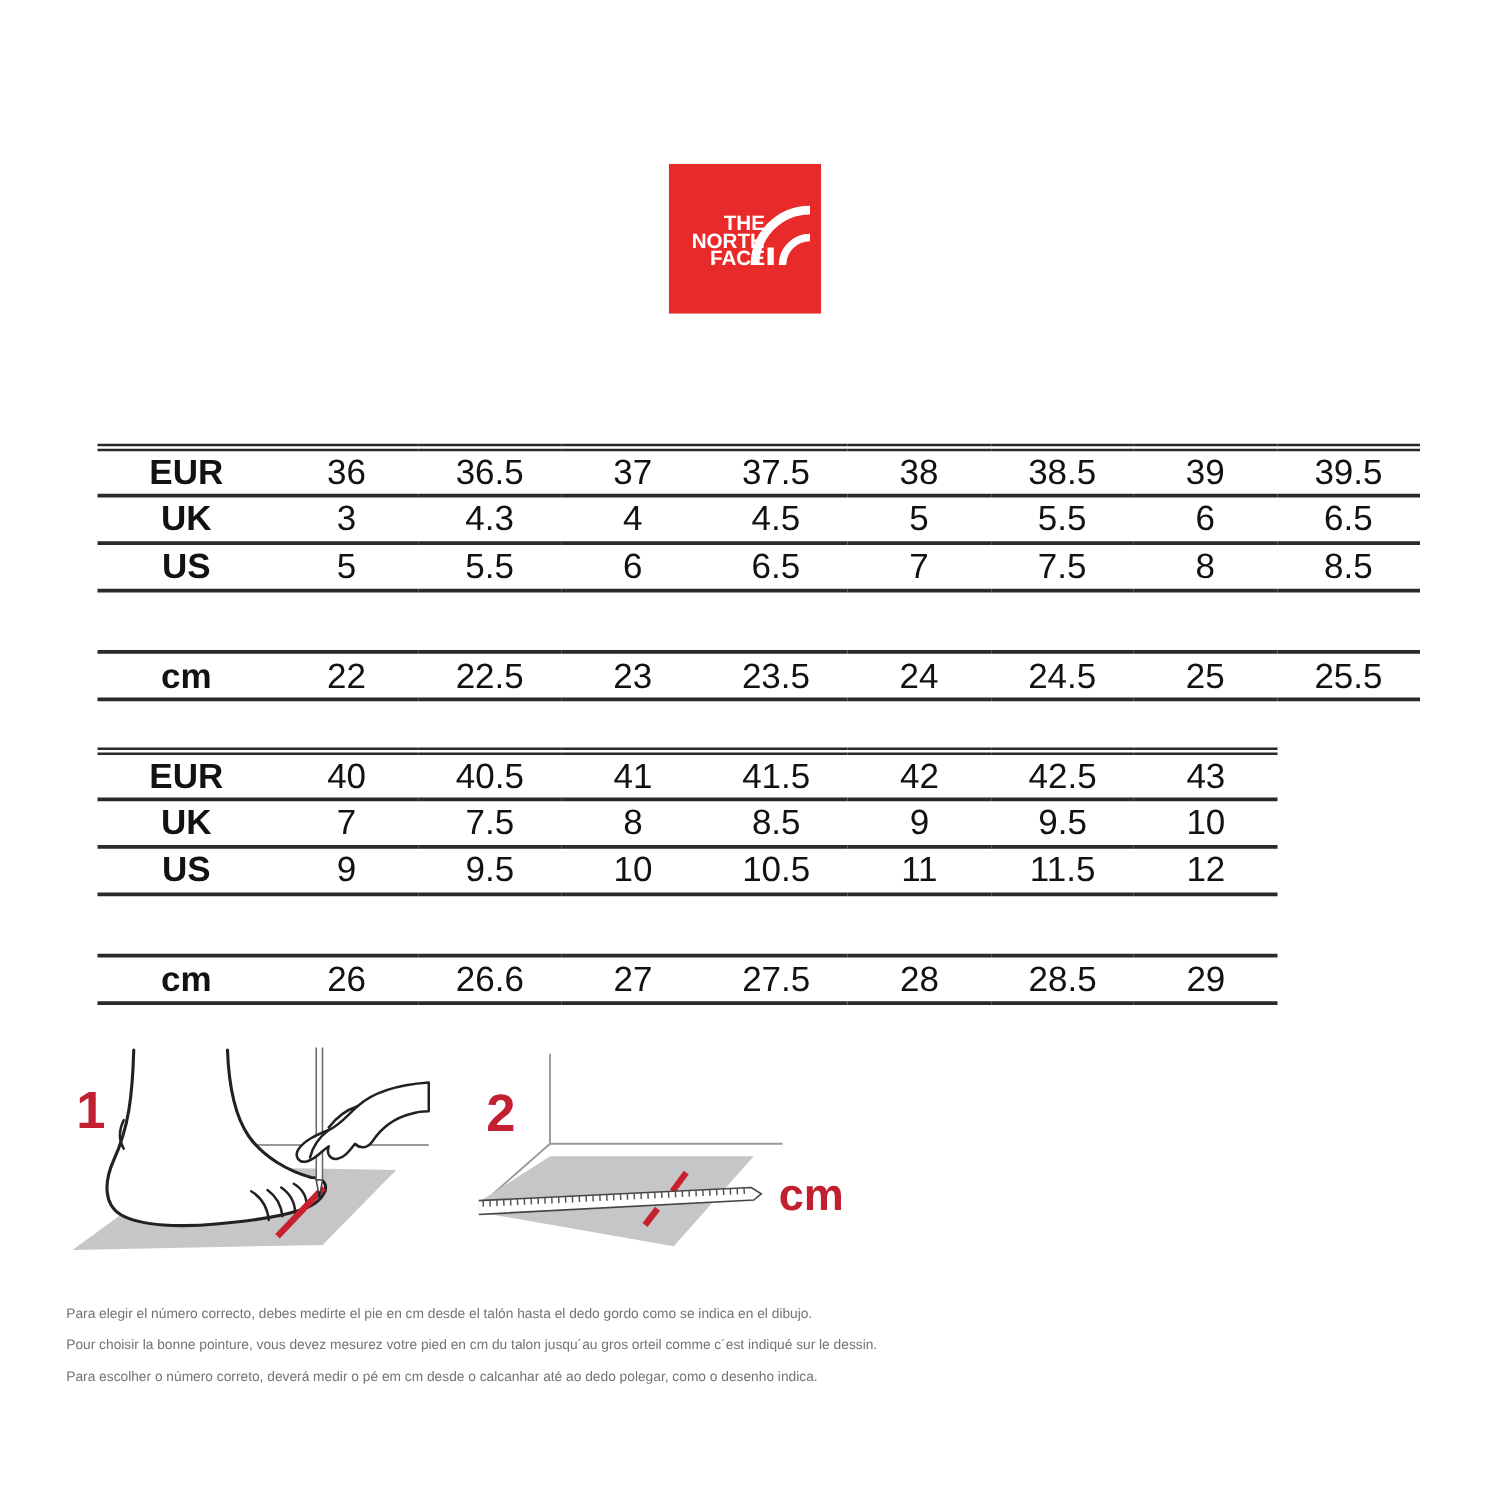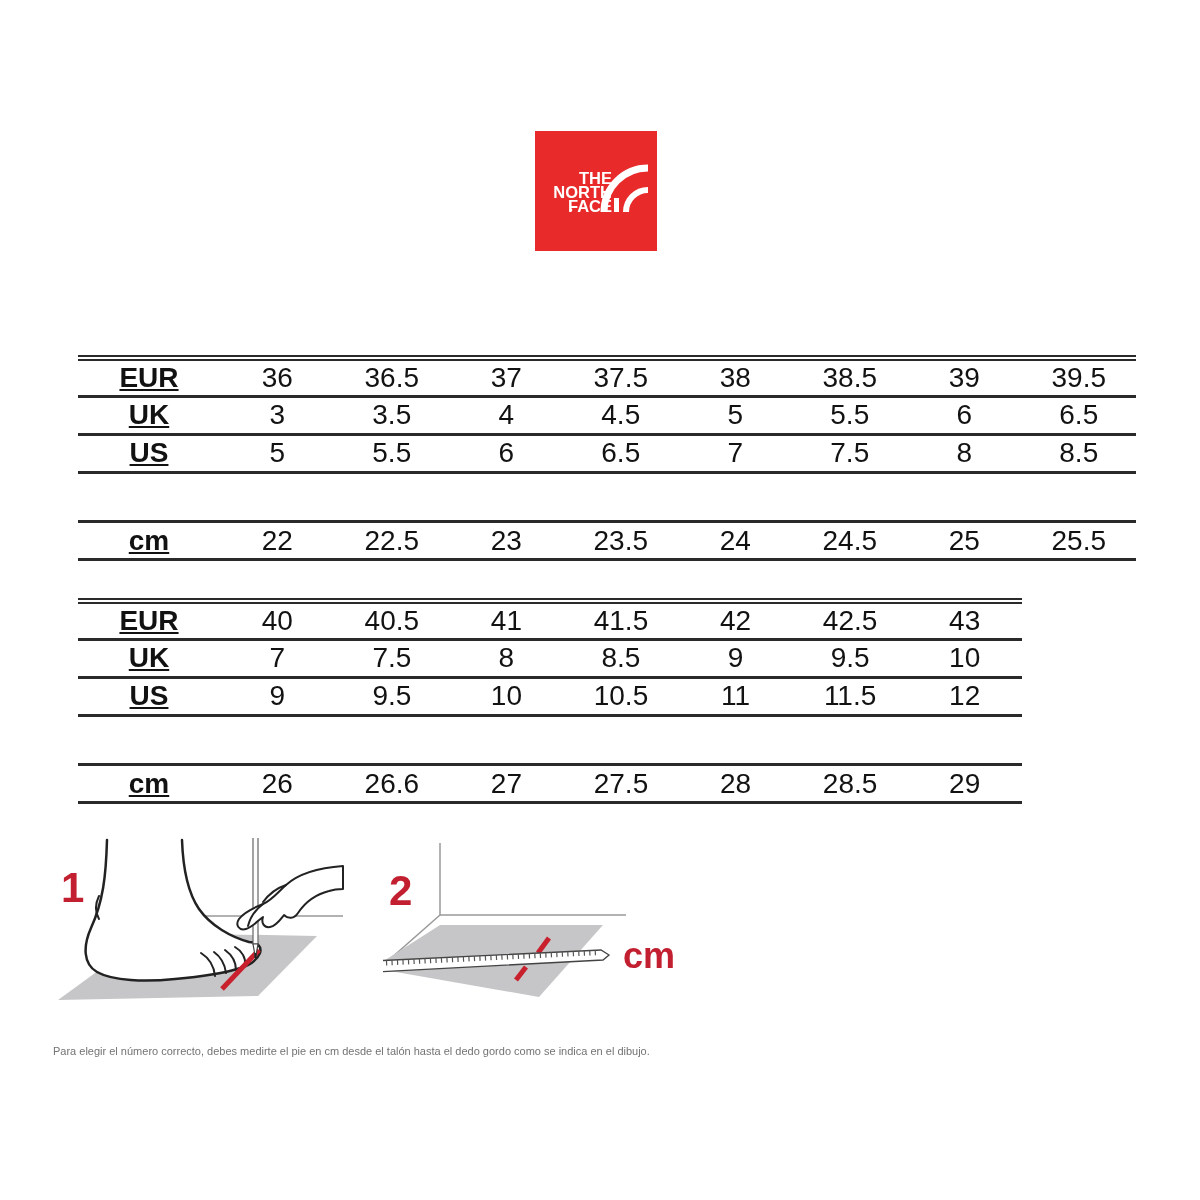--- a/index.html
+++ b/index.html
@@ -14,21 +14,21 @@
   
   table.size{
     position:absolute;border-collapse:collapse;table-layout:fixed;
     border-top:6px double #2a2a2a;
   }
   table.size tr{height:38px;border-bottom:3px solid #2a2a2a;}
   table.size td{
     text-align:center;vertical-align:middle;padding:0;
     font-size:28px;color:#121212;font-family:"Liberation Sans",sans-serif;
   }
-  table.size td.lbl{font-weight:bold;width:142px;text-decoration:underline;}
+  table.size td.lbl{font-weight:bold;width:142px;}
   table.cm{border-top:3px solid #2a2a2a;}
   #t1 {left:78px;top:327px;width:1058px;}
   #cm1{left:78px;top:492px;width:1058px;}
   #t2 {left:78px;top:570px;width:944px;}
   #cm2{left:78px;top:735px;width:944px;}
 
   
   .diag{position:absolute;}
   #d1{left:45px;top:810px;}
   #d2{left:383px;top:813px;}
@@ -71,21 +71,21 @@
           <td>37</td>
           <td>37.5</td>
           <td>38</td>
           <td>38.5</td>
           <td>39</td>
           <td>39.5</td>
         </tr>
     <tr>
       <td class="lbl">UK</td>
     <td>3</td>
-          <td>3.5</td>
+          <td>4.3</td>
           <td>4</td>
           <td>4.5</td>
           <td>5</td>
           <td>5.5</td>
           <td>6</td>
           <td>6.5</td>
         </tr>
     <tr>
       <td class="lbl">US</td>
     <td>5</td>
@@ -208,15 +208,17 @@
     <g>
       <polygon points="-10,120 218,109 226,114 220,119 -8,131" fill="#ffffff" stroke="#444444" stroke-width="1.3"></polygon>
       <line x1="-8" y1="122.5" x2="217" y2="111.5" stroke="#555555" stroke-width="5" stroke-dasharray="1.2 4.3"></line>
     </g>
     <text class="cmword" x="240" y="127" font-size="36">cm</text>
     <text class="stepnum" x="6" y="64" font-size="42">2</text>
   </svg>
 
   <div class="instructions">
     <div>Para elegir el número correcto, debes medirte el pie en cm desde el talón hasta el dedo gordo como se indica en el dibujo.</div>
+    <div>Pour choisir la bonne pointure, vous devez mesurez votre pied en cm du talon jusqu´au gros orteil comme c´est indiqué sur le dessin.</div>
+    <div>Para escolher o número correto, deverá medir o pé em cm desde o calcanhar até ao dedo polegar, como o desenho indica.</div>
   </div>
 
 </div>
 
 </body></html>

